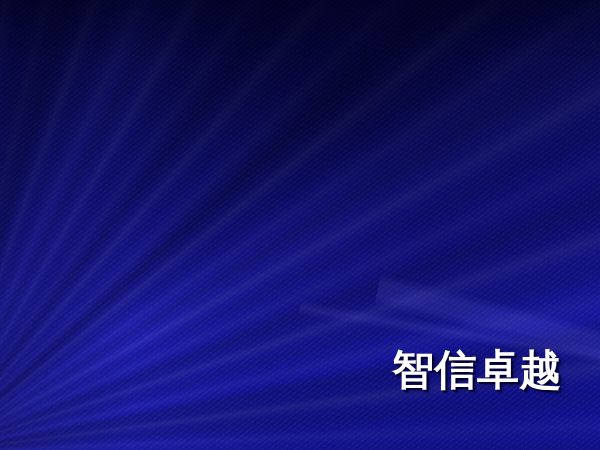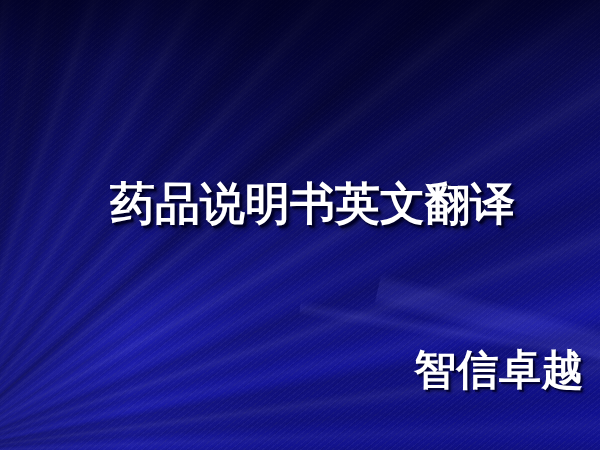--- a/index.html
+++ b/index.html
@@ -156,21 +156,21 @@
     line-height: 1.0;
     font-weight: 700;
     letter-spacing: 0px;
     text-shadow:
        2px 2px 0 rgba(0,0,40,0.95),
        3px 3px 2px rgba(0,0,30,0.75),
        4px 4px 5px rgba(0,0,20,0.45);
   }
 
   #subtitle-text {
-    left: 414px;
+    left: 392px;
     top: 349px;
     font-family: "DejaVu Sans", "Liberation Sans", sans-serif;
     font-size: 42px;
     line-height: 1.0;
     font-weight: 700;
     letter-spacing: 0.5px;
     text-shadow:
        2px 2px 0 rgba(0,0,45,0.80),
        3px 3px 3px rgba(0,0,30,0.55);
   }
@@ -183,17 +183,16 @@
   <div class="bg-layer bg-base"></div>
   <div class="bg-layer bg-glow"></div>
   <div class="bg-layer bg-wedges"></div>
   <div class="bg-layer bg-rays"></div>
   <div class="bg-layer bg-hatch"></div>
   <div class="bg-layer bg-hatch2"></div>
   <div class="bg-streak"></div>
   <div class="bg-streak2"></div>
   <div class="bg-layer bg-vignette"></div>
 
-  <div class="slide-text" id="title-text">药品说明书英文翻译</div>
 
   <div class="slide-text" id="subtitle-text">智信卓越</div>
 
 </div>
 
 </body></html>

